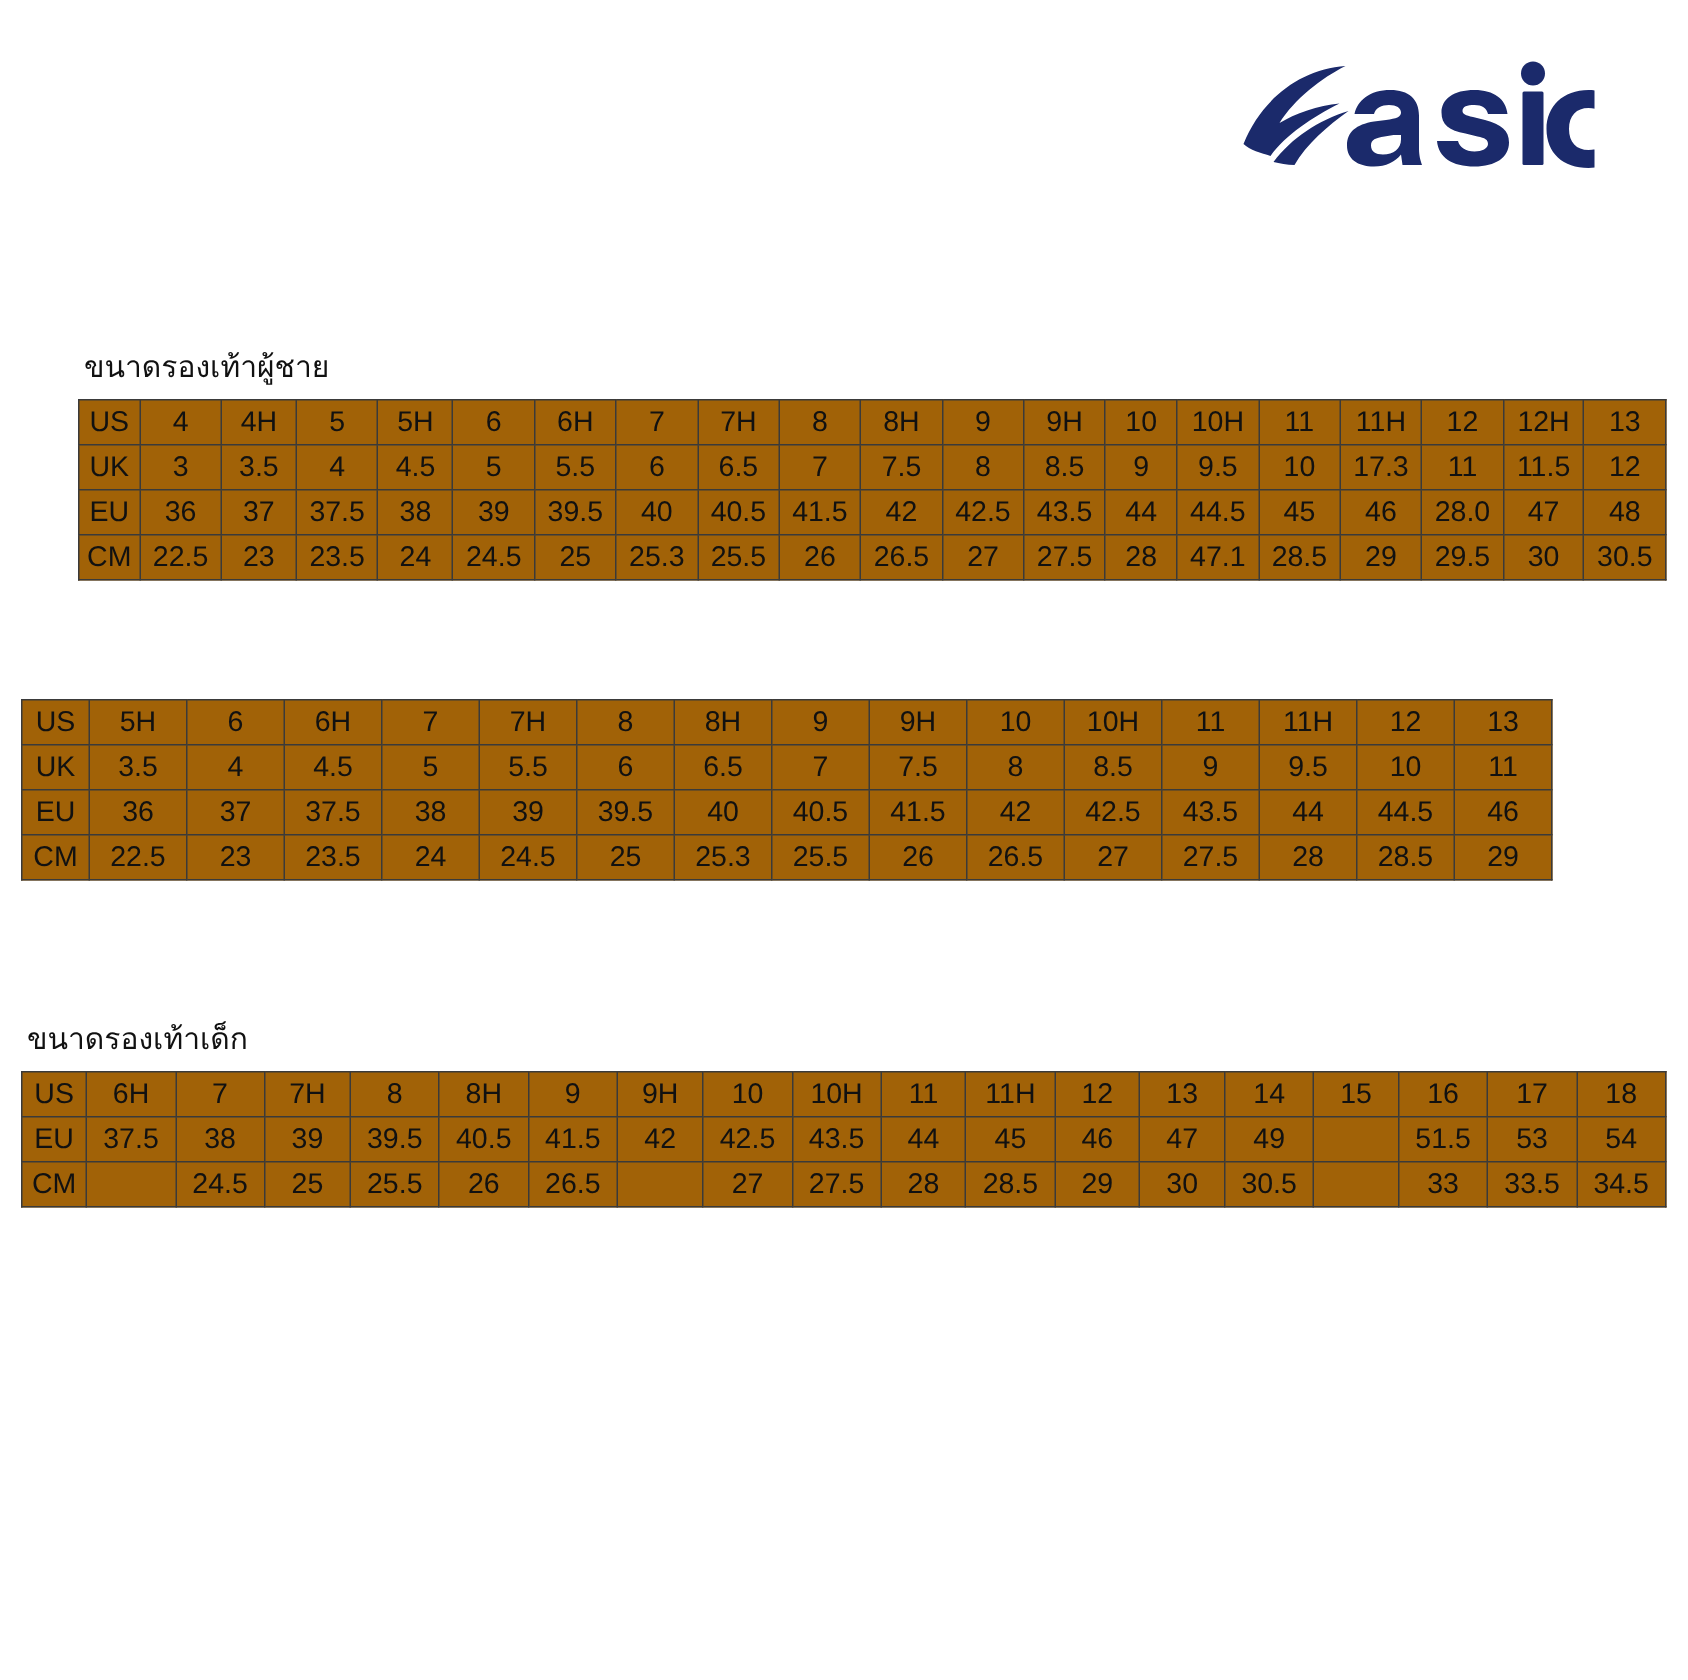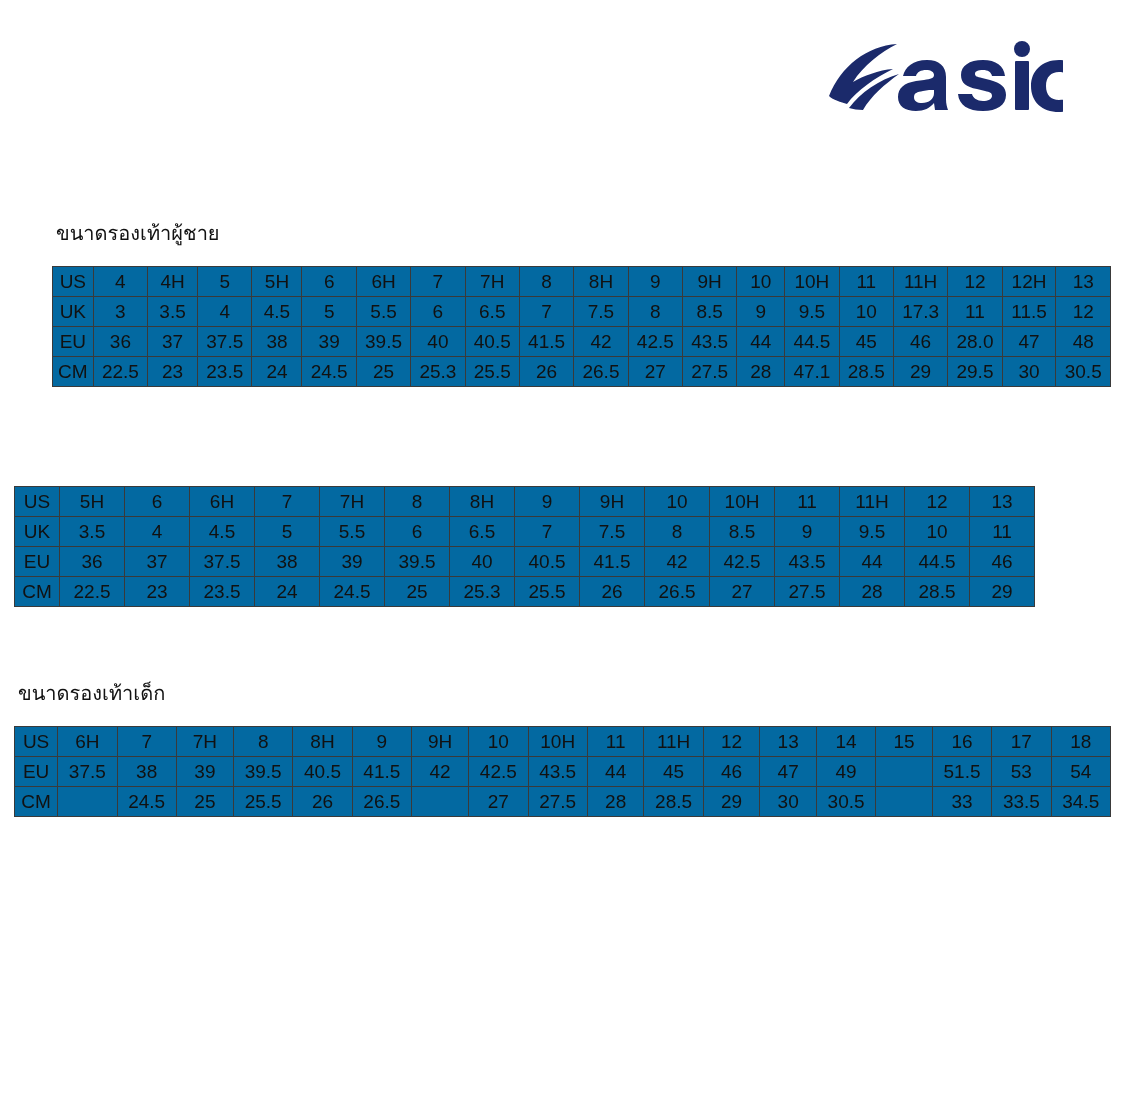--- a/index.html
+++ b/index.html
@@ -39,22 +39,21 @@
     font-size: 20px;
     line-height: 26px;
     color: #111111;
     margin: 0 0 8px 4px;
     white-space: nowrap;
   }
 
   table.size-table {
     border-collapse: collapse;
     table-layout: fixed;
-    background: #0369a1;
-    margin-top: 20px;
+    background: #a16207;
   }
   table.size-table td {
     border: 1px solid #3a3a3a;
     text-align: center;
     font-size: 19px;
     line-height: 19px;
     height: 27px;
     padding: 1px 2px;
     color: #111111;
     white-space: nowrap;
@@ -68,21 +67,21 @@
 
   
   .men td   { width: 58px; }
   .men td.rowlabel { width: 38px; }
   .women td { width: 60px; }
   .women td.rowlabel { width: 38px; }
   .kids td  { width: 58px; }
   .kids td.rowlabel { width: 38px; }
 
   
-  #sec-men    { top: 220px; padding-left: 38px; }
+  #sec-men    { top: 232px; padding-left: 38px; }
   #sec-women  { top: 466px; }
   #sec-kids   { top: 680px; }
 </style>
 </head>
 <body>
 
 <div class="logo-wrap">
   <svg width="240" height="80" viewBox="0 0 240 80" xmlns="http://www.w3.org/2000/svg" aria-label="asics">
     <g fill="#1b2a6b">
 

